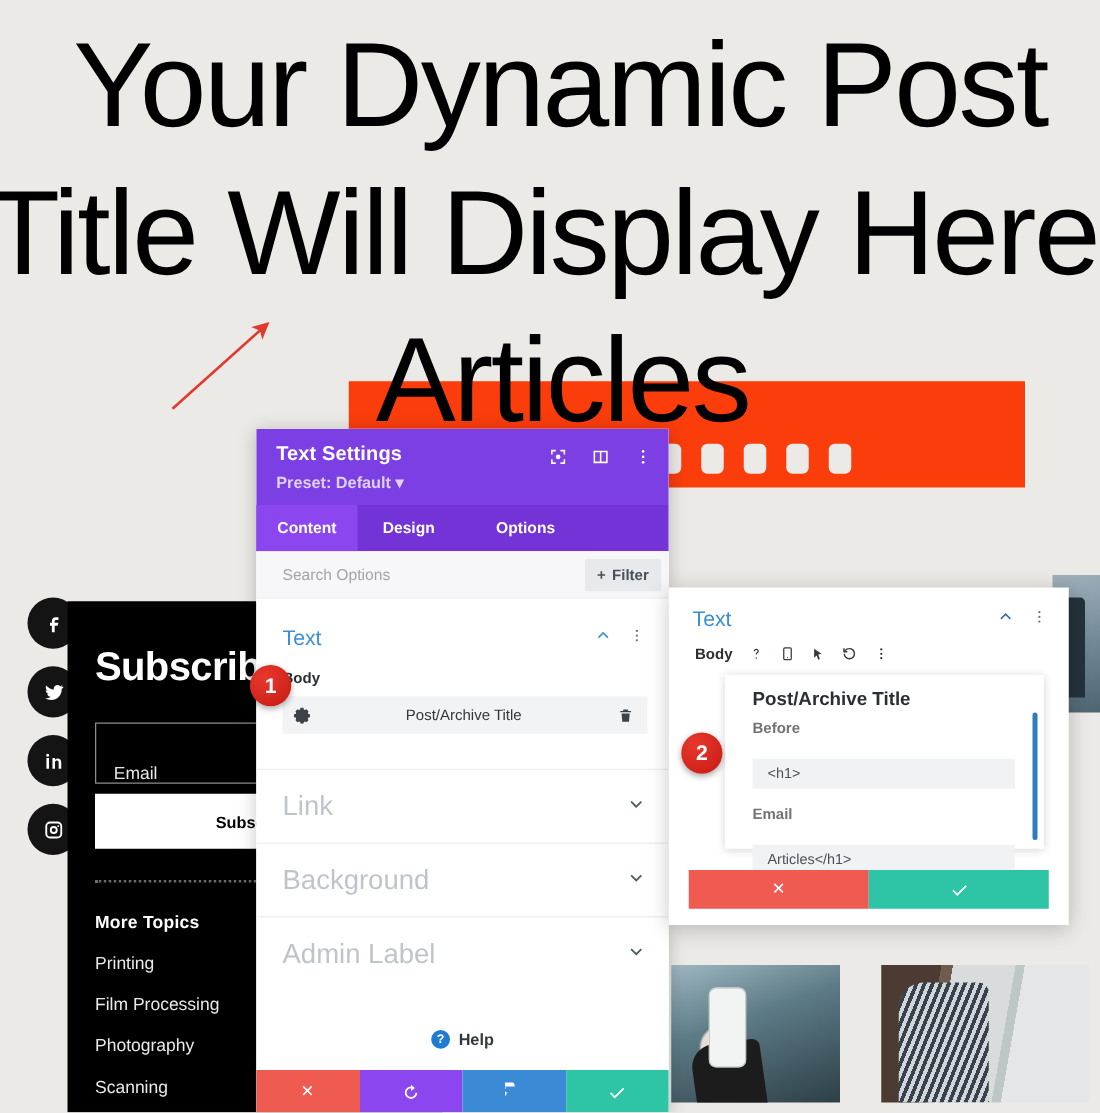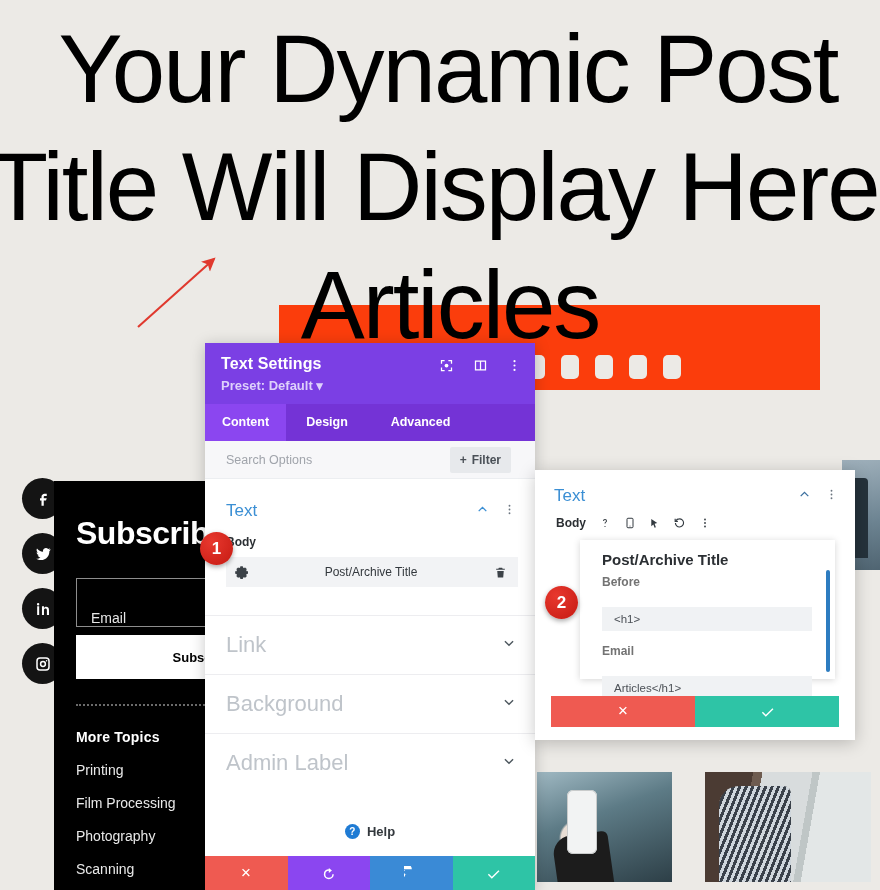--- a/index.html
+++ b/index.html
@@ -182,21 +182,21 @@
     padding: 11px 0 12px 0;
     font-size: 12.5px; font-weight: 700; color: #fff;
     text-align: center;
   }
   .sp-tab.t0 { width: 81px; background: #8b46f0; }
   .sp-tab.t1 { width: 82px; }
   .sp-tab.t2 { width: 105px; }
 
   .sp-search {
     height: 38px; background: #f7f7f9; border-bottom: 1px solid #eceef1;
-    display: flex; align-items: center; padding: 0 24px 0 21px;
+    display: flex; align-items: center; padding: 0 6px 0 21px;
     justify-content: space-between;
   }
   .sp-search-ph { font-size: 12.5px; color: #a0a4ab; }
   .sp-filter {
     background: #e7e9ec; color: #4a5057;
     font-size: 12px; font-weight: 700;
     padding: 6px 10px; border-radius: 2px;
     display: flex; align-items: center; gap: 5px;
   }
 
@@ -414,21 +414,21 @@
               <circle cx="12" cy="12" r="1.7"></circle>
               <circle cx="12" cy="19" r="1.7"></circle>
             </svg>
         </span>
       </div>
     </div>
 
     <div class="sp-tabs">
       <div class="sp-tab t0">Content</div>
       <div class="sp-tab t1">Design</div>
-      <div class="sp-tab t2">Advanced</div>
+      <div class="sp-tab t2">Options</div>
     </div>
 
     <div class="sp-search">
       <span class="sp-search-ph">Search Options</span>
       <span class="sp-filter">
         <span>+</span>
         <span>Filter</span>
       </span>
     </div>
 

